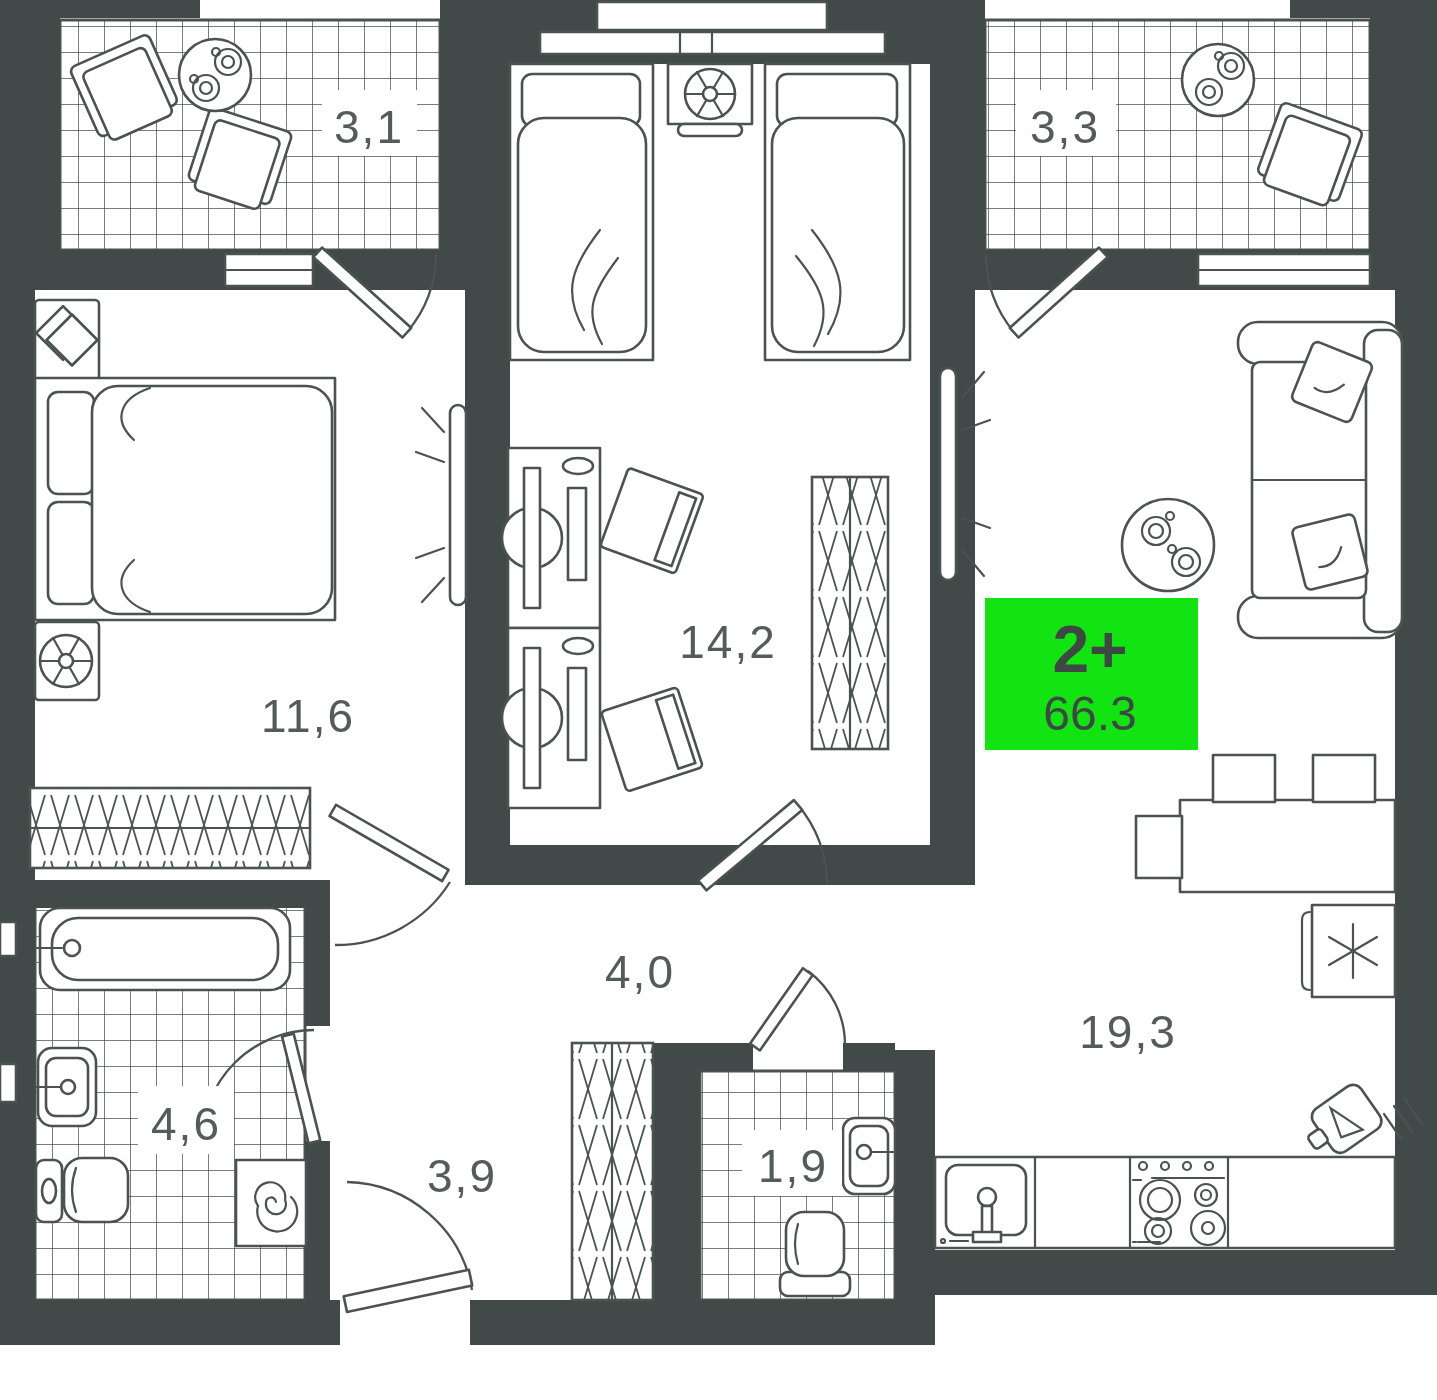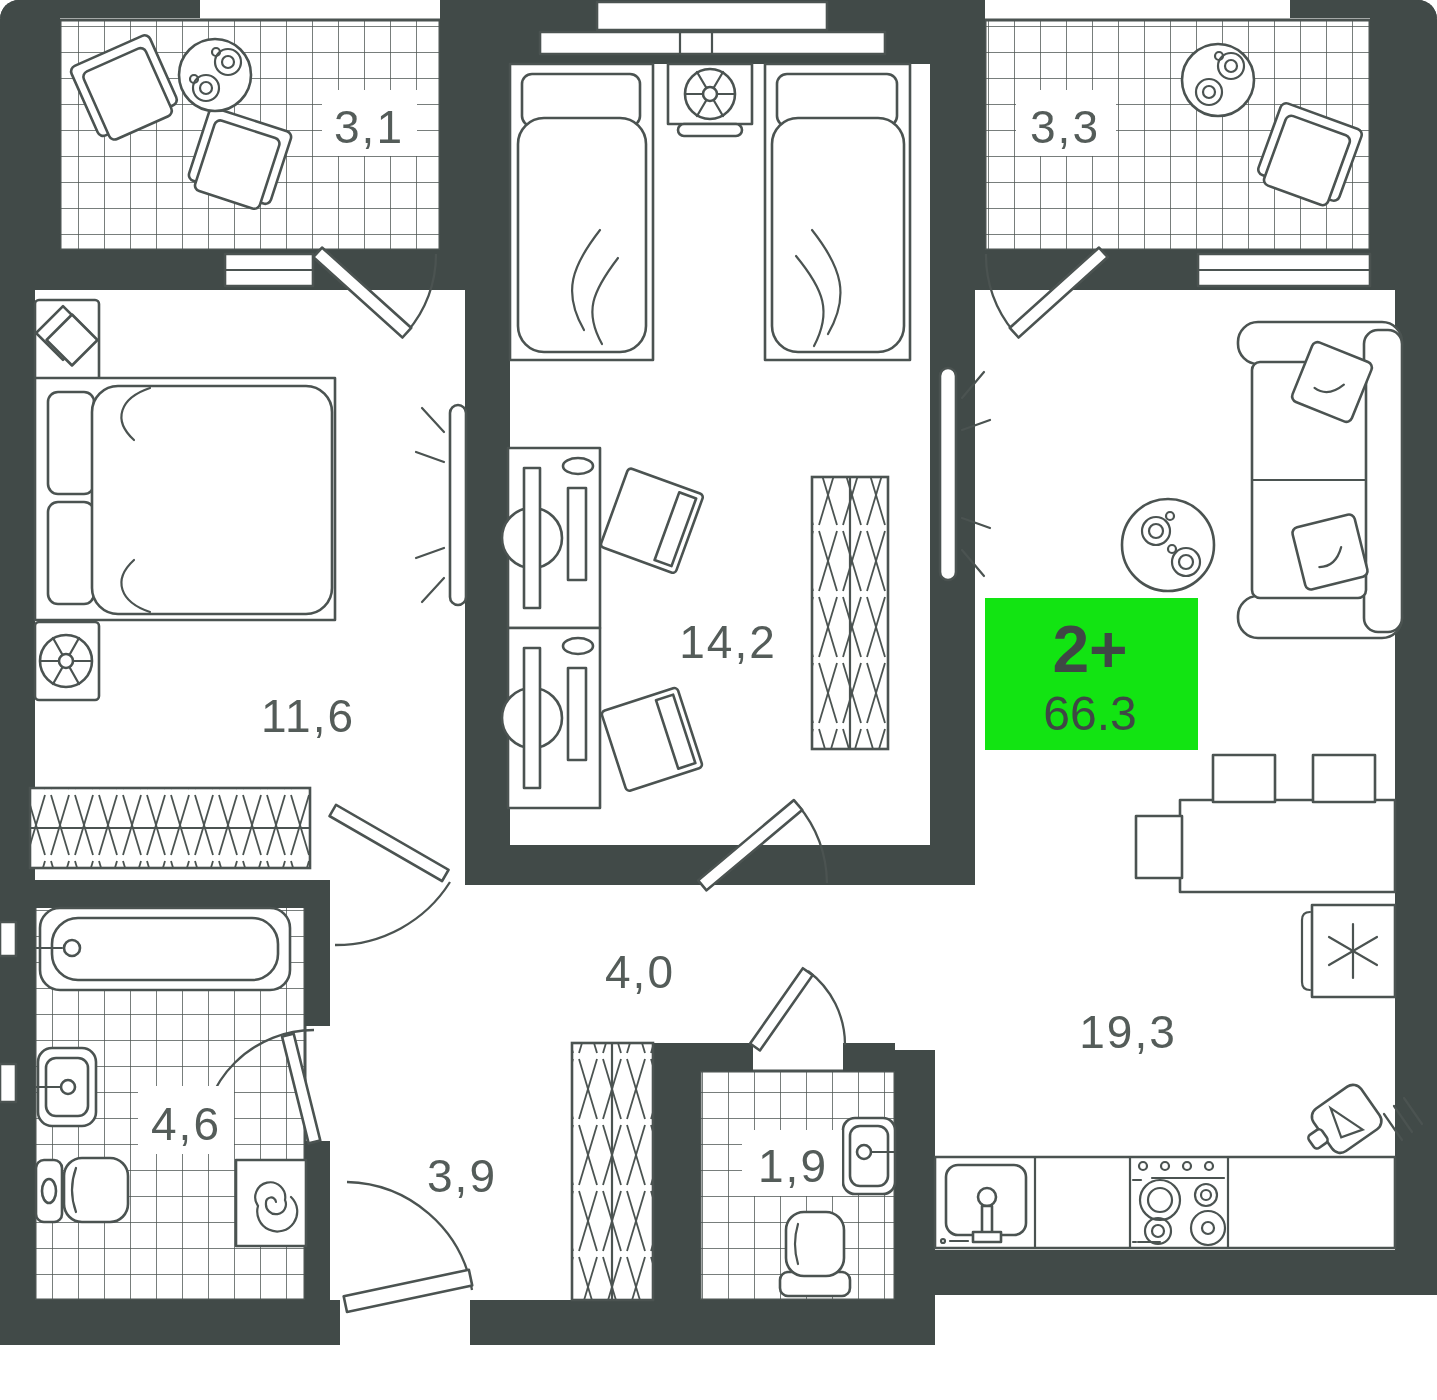--- a/index.html
+++ b/index.html
@@ -1,16 +1,16 @@
 <!DOCTYPE html>
 <html><head>
 <meta charset="utf-8">
 <style>
   html,body{margin:0;padding:0;background:#ffffff;}
-  .stage{width:1437px;height:1400px;position:relative;background:#fff;overflow:hidden;border-radius:19px;}
+  .stage{width:1437px;height:1400px;position:relative;background:#fff;overflow:hidden;}
   svg{display:block;}
   .wall{fill:#414a48;stroke:none;}
   .furn{fill:#ffffff;stroke:#4b5351;stroke-width:2.6;stroke-linejoin:round;stroke-linecap:round;}
   .thin{fill:none;stroke:#4b5351;stroke-width:2.2;stroke-linecap:round;}
   .arc{fill:none;stroke:#4b5351;stroke-width:2.3;}
   .chip{fill:#ffffff;}
   .tiles{fill:url(#pat-tiles);stroke:#4b5351;stroke-width:3;}
   .hatch{fill:url(#pat-hatch);stroke:#4b5351;stroke-width:2.6;}
   .lbl{font:46px "Liberation Sans",sans-serif;fill:#545c59;letter-spacing:2px;text-anchor:middle;}
   .badge-big{font:600 66px "Liberation Sans",sans-serif;fill:#3f4745;text-anchor:middle;}

